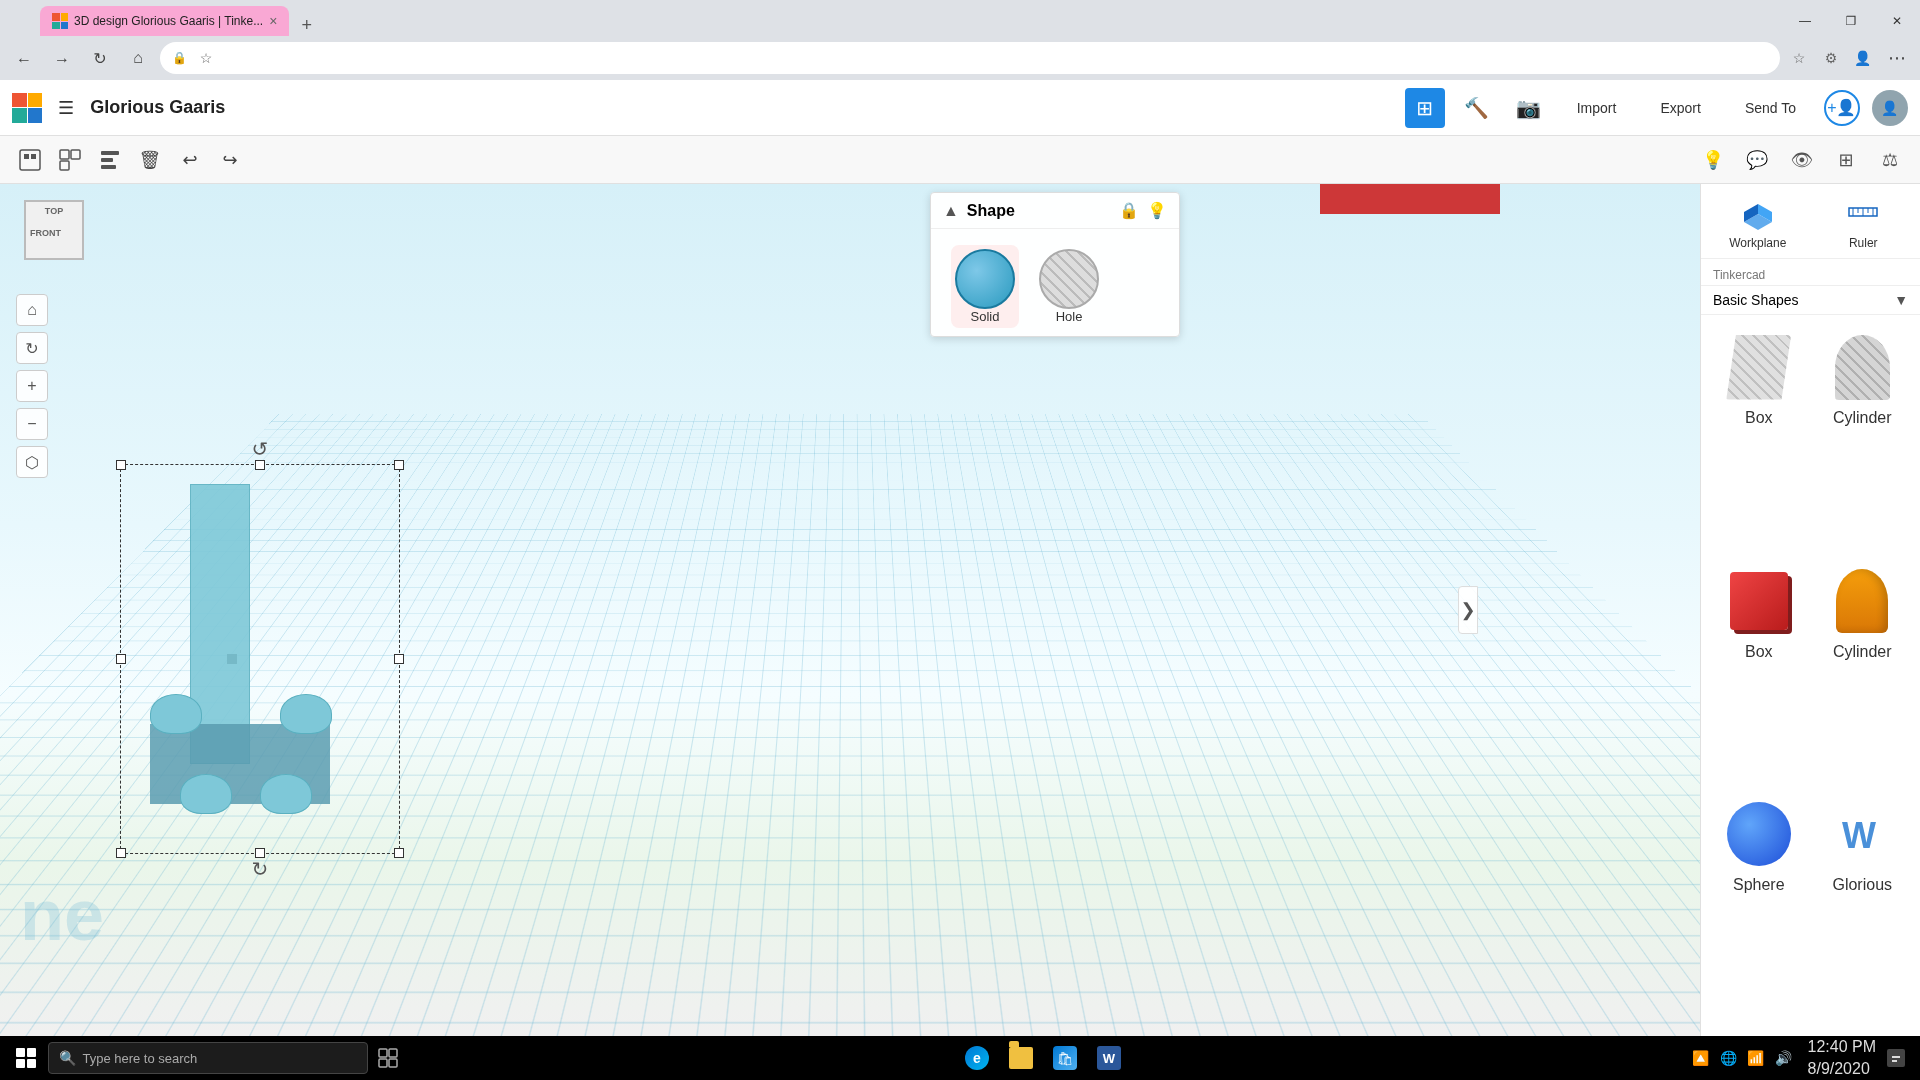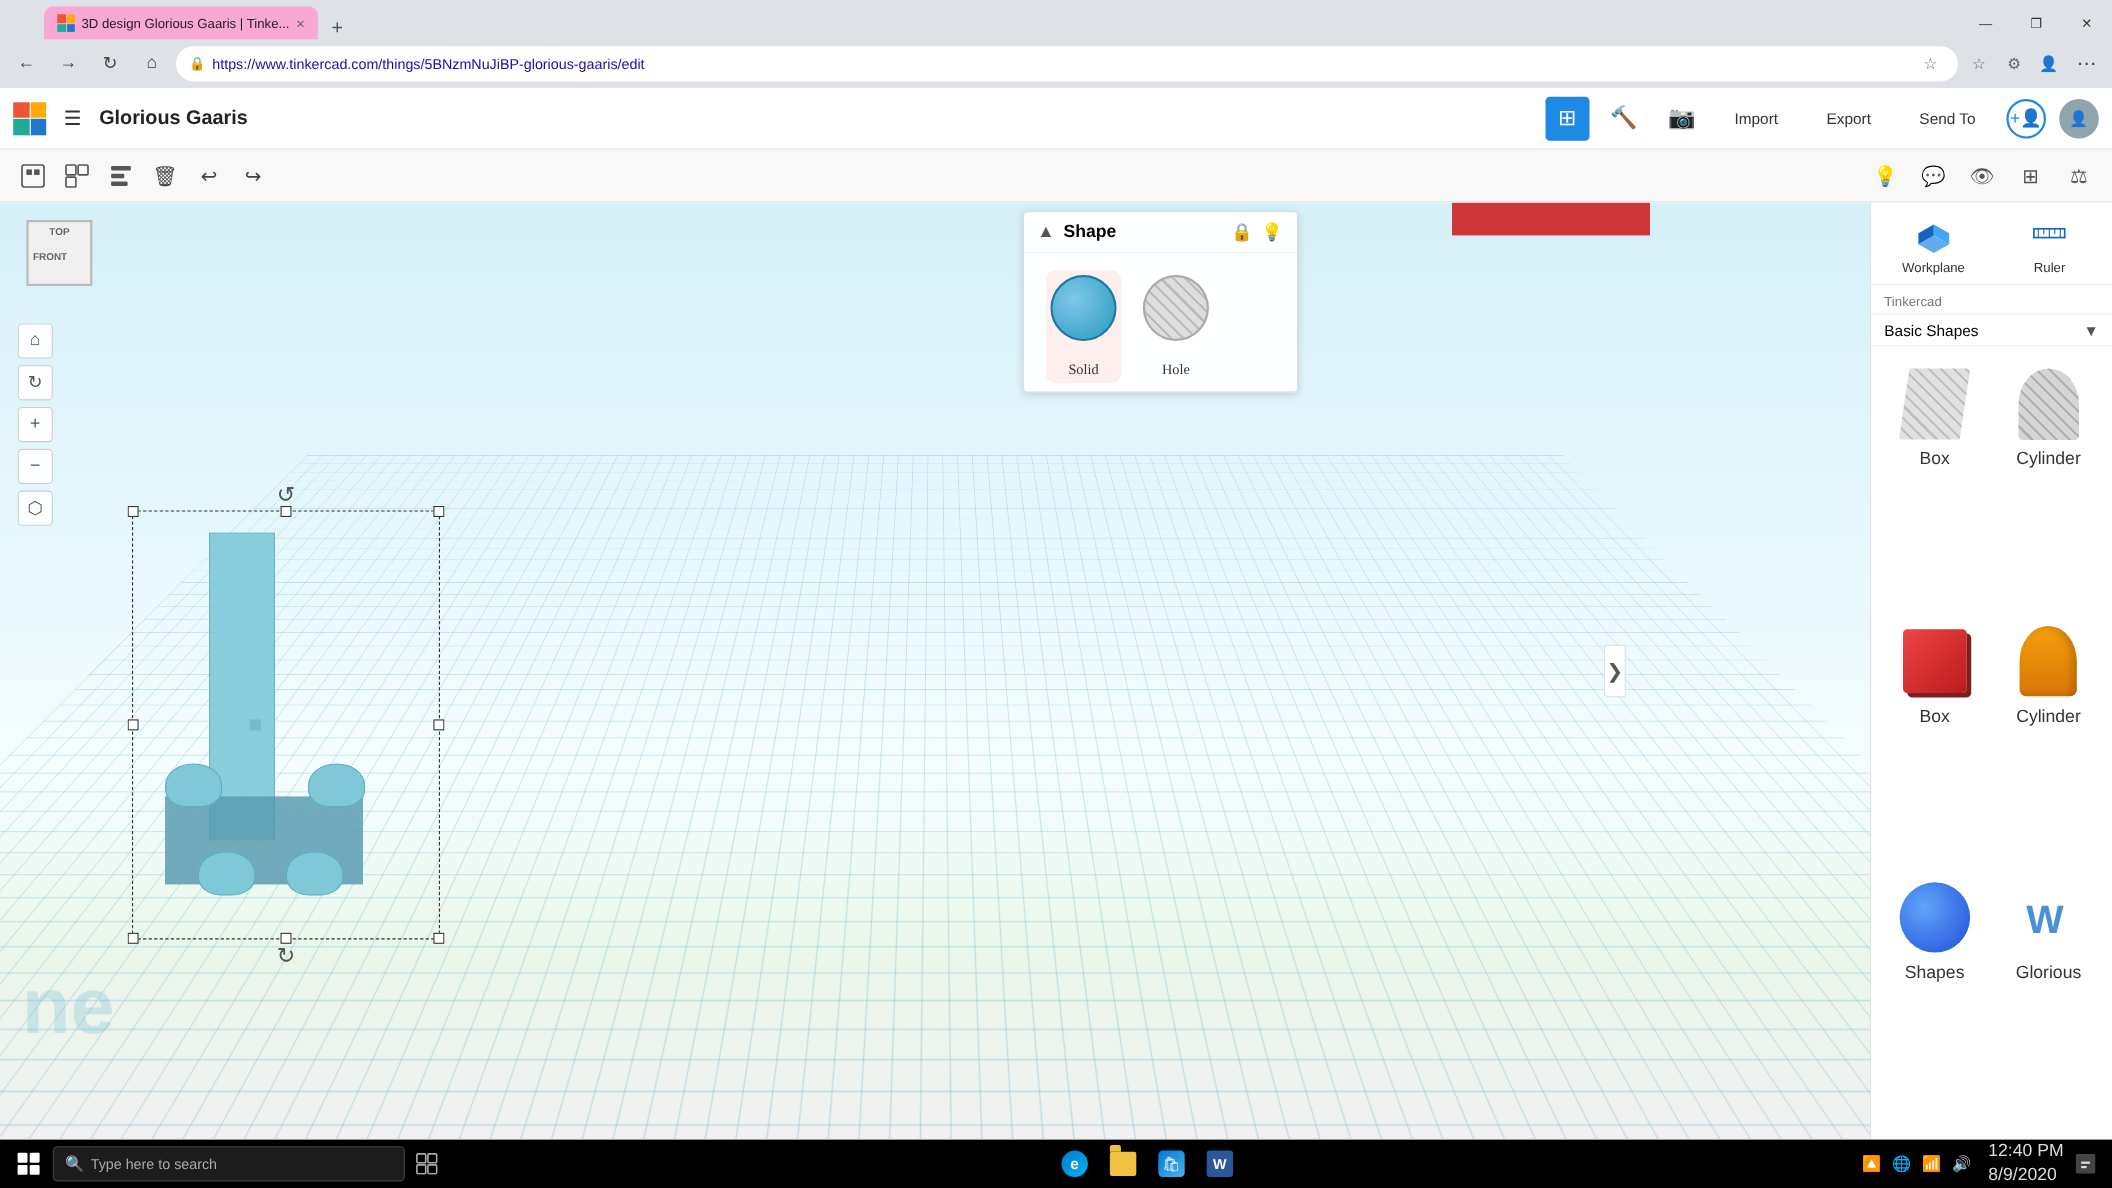--- a/index.html
+++ b/index.html
@@ -146,21 +146,21 @@
       display: flex; align-items: center;
       padding: 8px 12px;
       border-bottom: 1px solid #eee;
       gap: 8px;
     }
     .panel-collapse-btn { font-size: 16px; color: #555; cursor: pointer; }
     .panel-title { font-size: 16px; font-weight: 600; flex: 1; }
     .panel-lock { font-size: 16px; color: #888; cursor: pointer; }
     .panel-light { font-size: 16px; color: #888; cursor: pointer; }
     .shape-options { display: flex; gap: 20px; padding: 16px 20px 8px; align-items: center; }
-    .shape-option { display: flex; flex-direction: column; align-items: center; gap: 18px; cursor: pointer; font-family: Liberation Serif, serif; }
+    .shape-option { display: flex; flex-direction: column; align-items: center; gap: 0; cursor: pointer; }
     .shape-circle-solid {
       width: 60px; height: 60px; border-radius: 50%;
       background: radial-gradient(circle at 35% 35%, #7ec8e8, #2a9abf);
       border: 2px solid #1a7a9f;
     }
     .shape-circle-hole {
       width: 60px; height: 60px; border-radius: 50%;
       background: repeating-linear-gradient(45deg, #bbb 0, #bbb 2px, #ddd 2px, #ddd 8px);
       border: 2px solid #aaa;
     }
@@ -276,21 +276,20 @@
     </div>
   </div>
 
   <div class="address-bar-row">
     <div class="nav-btn">←</div>
     <div class="nav-btn">→</div>
     <div class="nav-btn">↻</div>
     <div class="nav-btn">⌂</div>
     <div class="address-bar">
       <span class="address-lock">🔒</span>
-      <span class="address-url">https://www.tinkercad.com/things/5BNzmNuJiBP-glorious-gaaris/edit</span>
       <div class="addr-icon">☆</div>
     </div>
     <div class="addr-icon">☆</div>
     <div class="addr-icon">⚙</div>
     <div class="addr-icon">👤</div>
     <div class="browser-menu">⋯</div>
   </div>
 </div>
 
 <div class="app-area">
@@ -499,21 +498,21 @@
           <div class="shape-thumb">
             <div class="thumb-cylinder-orange"></div>
           </div>
           <span class="shape-card-label">Cylinder</span>
         </div>
 
         <div class="shape-card">
           <div class="shape-thumb">
             <div class="thumb-sphere-blue"></div>
           </div>
-          <span class="shape-card-label">Shapes</span>
+          <span class="shape-card-label">Sphere</span>
         </div>
 
         <div class="shape-card">
           <div class="shape-thumb">
             <div class="thumb-scribble">
               <svg width="48" height="48" viewBox="0 0 48 48">
                 <text x="4" y="38" font-size="36" fill="#4a90d9" font-weight="bold">W</text>
               </svg>
             </div>
           </div>

